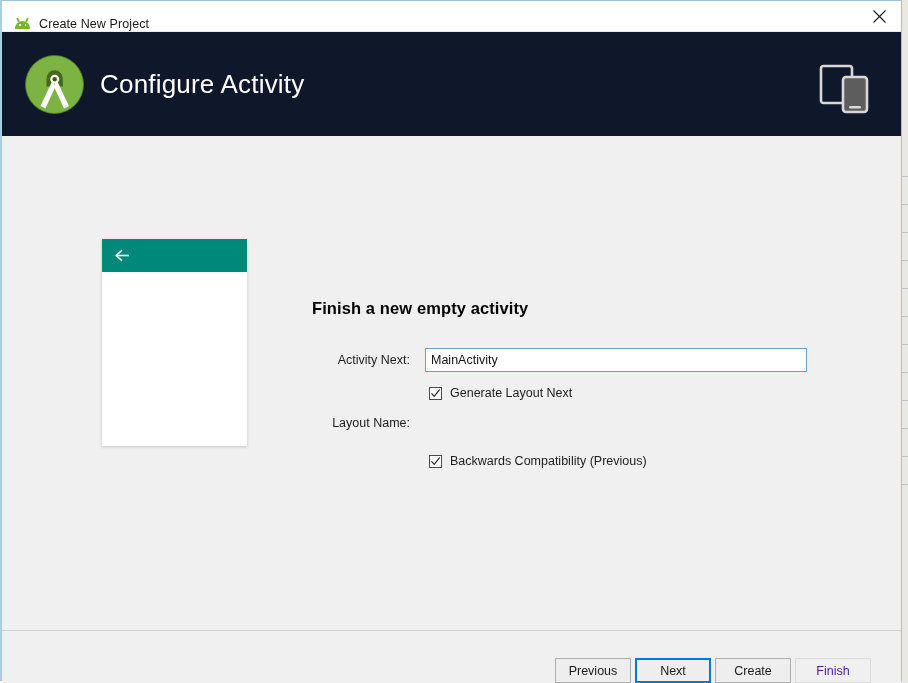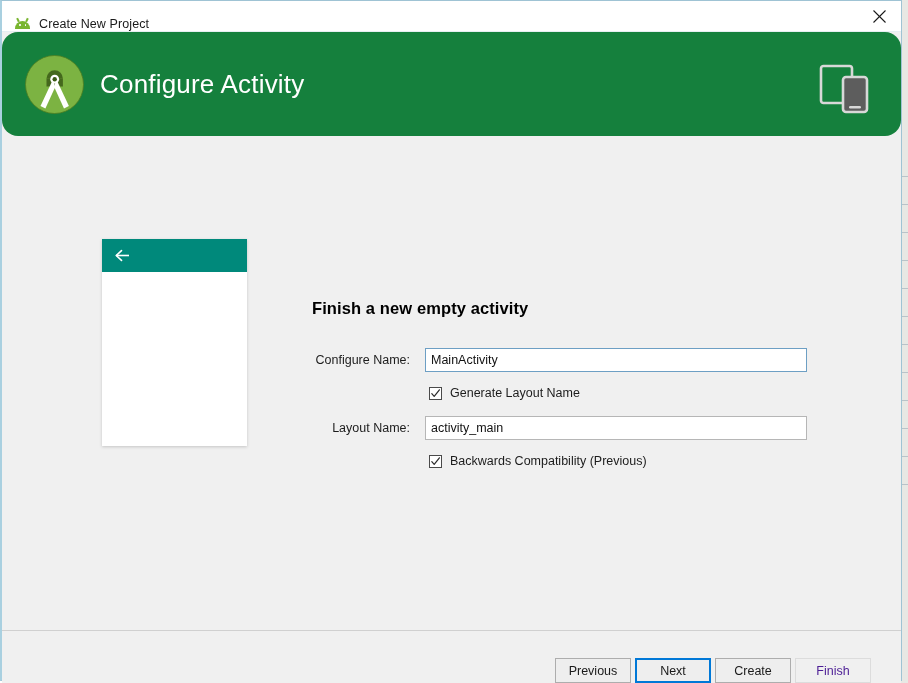--- a/index.html
+++ b/index.html
@@ -89,24 +89,23 @@
     align-items: center;
     justify-content: center;
     cursor: pointer;
   }
   #title-close-button svg { display: block; }
 
   
   #header-banner {
     position: relative;
     height: 104px;
-    background: #15803d;
-    display: flex;
-    align-items: center;
-    border-radius: 16px;
+    background: #0f172a;
+    display: flex;
+    align-items: center;
   }
   #studio-logo {
     margin-left: 22px;
     width: 61px; height: 61px;
     position: relative;
     flex: none;
   }
   #header-title {
     margin-left: 15px;
     font-size: 26px;
@@ -353,36 +352,35 @@
             <polyline points="7.5,3.6 2.2,8.5 7.5,13.4" fill="none" stroke="#ffffff" stroke-width="1.6" stroke-linecap="round" stroke-linejoin="round"></polyline>
           </svg>
         </div>
       </div>
       <div id="preview-content-area"></div>
     </div>
 
     <div id="form-heading">Finish a new empty activity</div>
 
     <div class="form-row" id="row-activity-name">
-      <div class="form-label">Configure Name:</div>
+      <div class="form-label">Activity Next:</div>
       <input class="text-field focused" type="text" value="MainActivity" style="">
     </div>
 
     <div class="checkbox-row" id="row-generate-layout">
       <div class="checkbox-box">
         <svg width="11" height="11" viewBox="0 0 11 11" aria-hidden="true">
           <polyline points="1.8,5.6 4.2,8.4 9.4,1.8" fill="none" stroke="#2b2b2b" stroke-width="1.2" stroke-linecap="round" stroke-linejoin="round"></polyline>
         </svg>
       </div>
-      <div class="checkbox-label">Generate Layout Name</div>
+      <div class="checkbox-label">Generate Layout Next</div>
     </div>
 
     <div class="form-row" id="row-layout-name">
       <div class="form-label">Layout Name:</div>
-      <input class="text-field normal" type="text" value="activity_main" style="">
     </div>
 
     <div class="checkbox-row" id="row-backwards-compat">
       <div class="checkbox-box">
         <svg width="11" height="11" viewBox="0 0 11 11" aria-hidden="true">
           <polyline points="1.8,5.6 4.2,8.4 9.4,1.8" fill="none" stroke="#2b2b2b" stroke-width="1.2" stroke-linecap="round" stroke-linejoin="round"></polyline>
         </svg>
       </div>
       <div class="checkbox-label">Backwards Compatibility (Previous)</div>
     </div>

